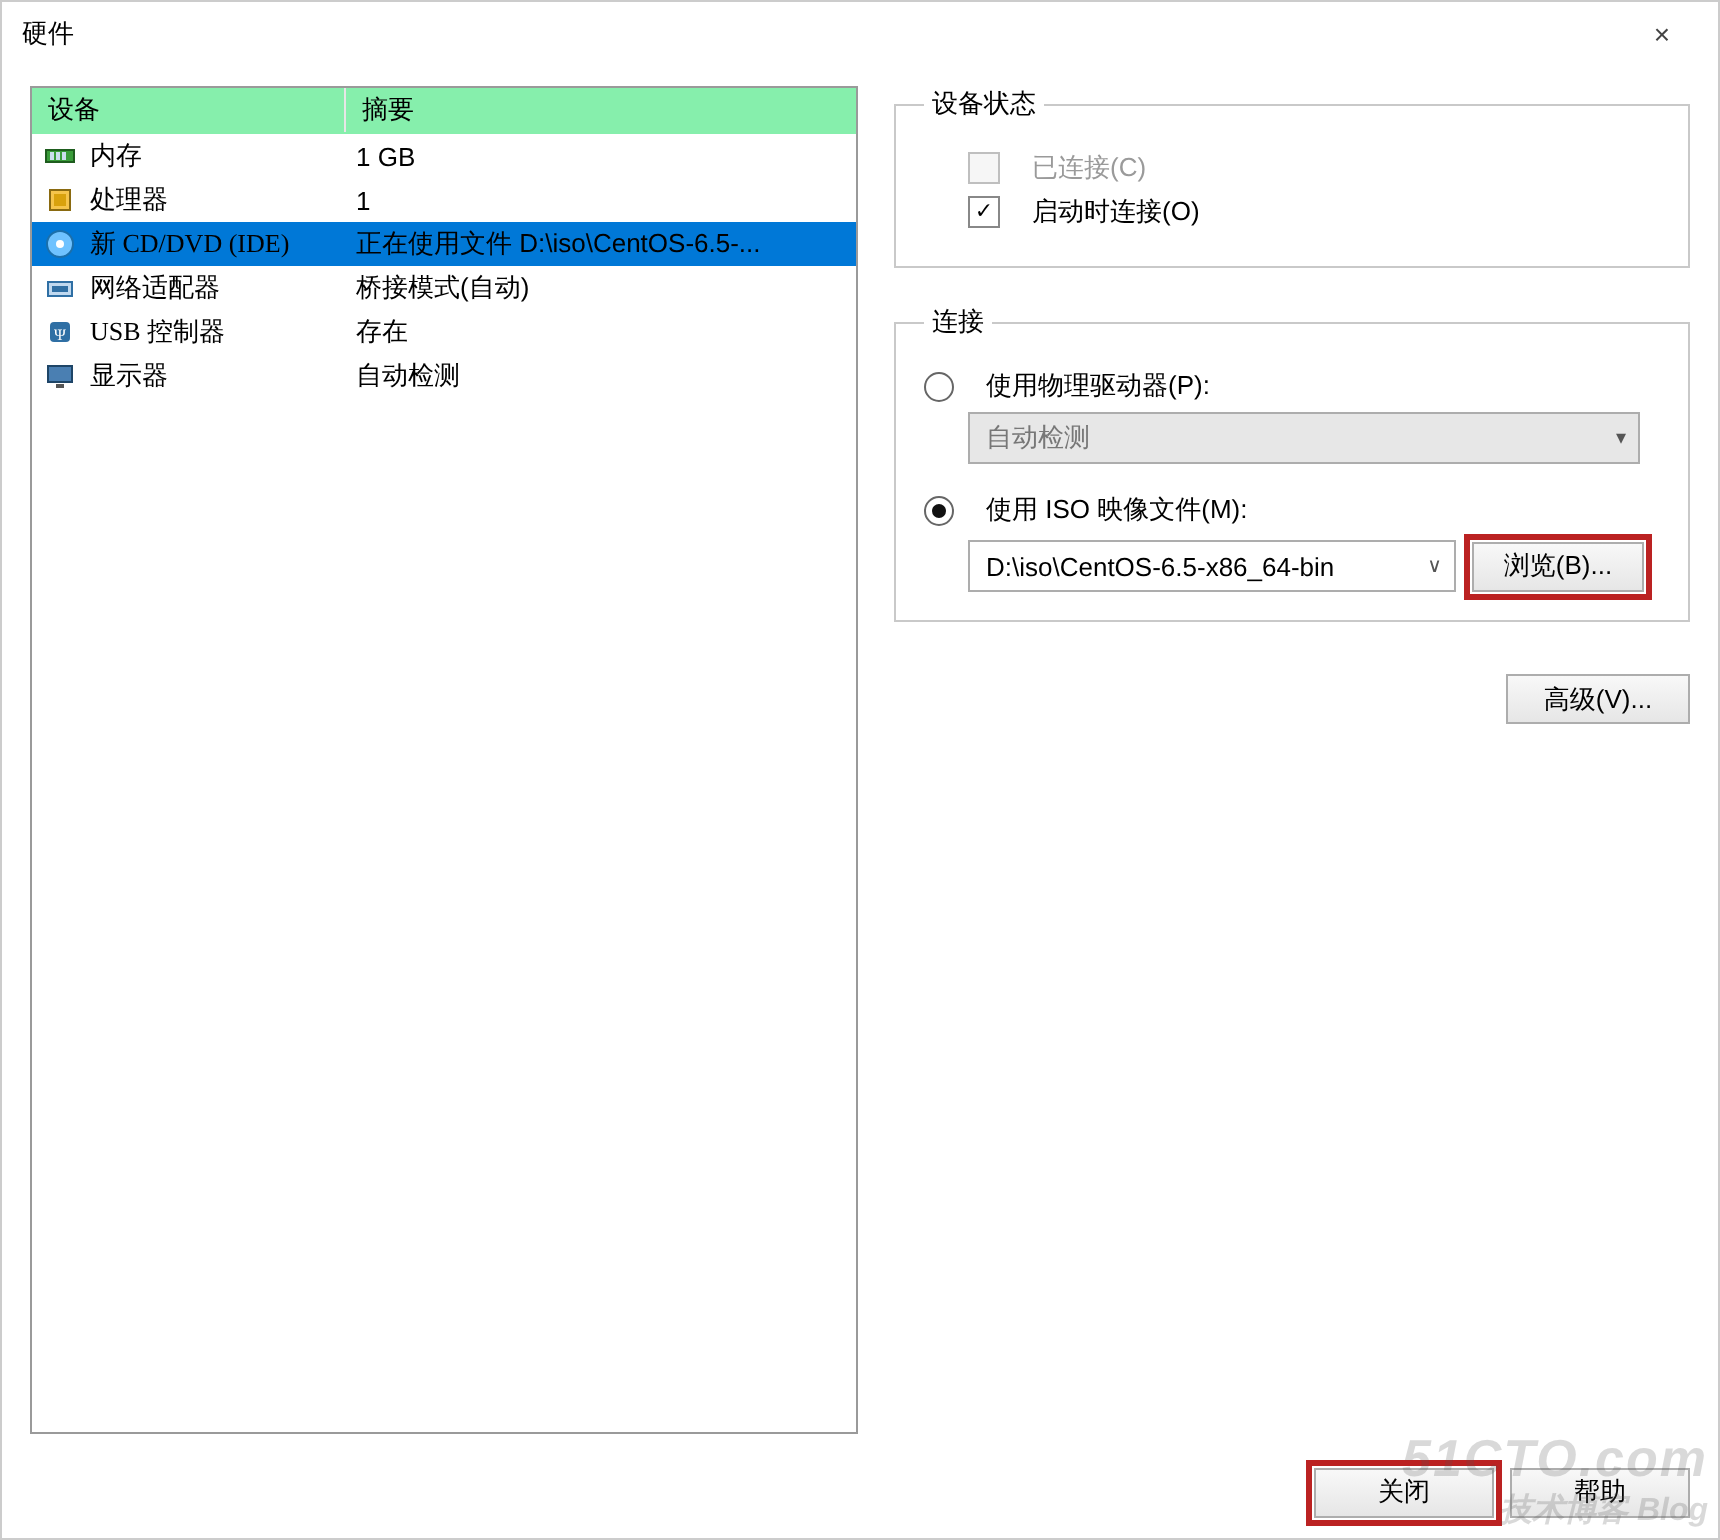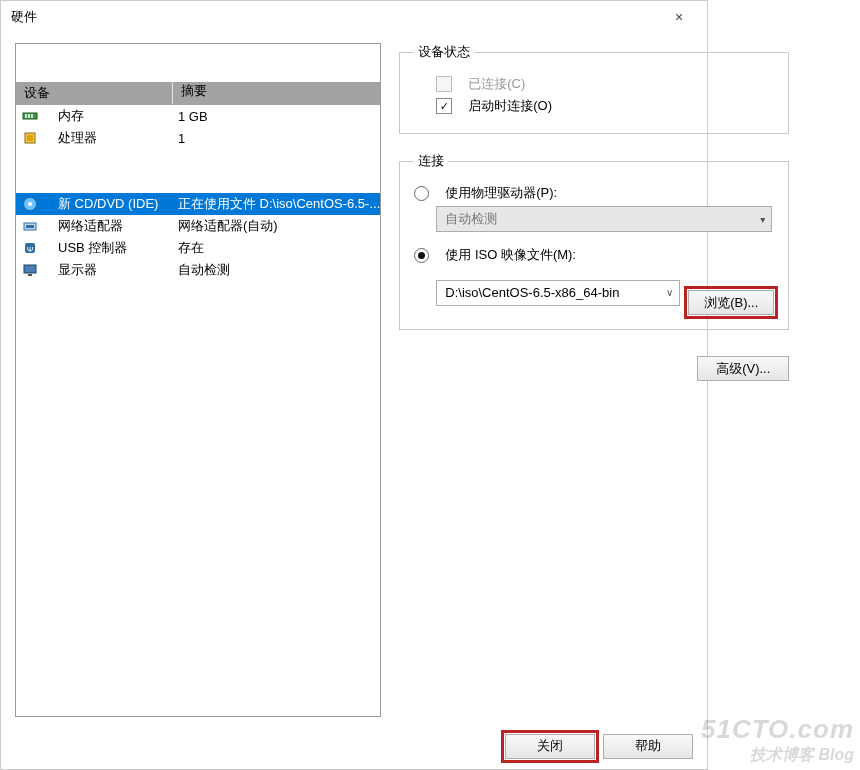--- a/index.html
+++ b/index.html
@@ -7,21 +7,21 @@
     padding: 0;
     width: 860px;
     height: 770px;
     font-family: "Microsoft YaHei", "Segoe UI", Tahoma, sans-serif;
     font-size: 13px;
     color: #000;
     background: #fff;
     overflow: hidden;
   }
   .window {
-    width: 708px;
+    width: 860px;
     height: 770px;
     background: #fff;
     display: flex;
     flex-direction: column;
     border: 1px solid #ccc;
     box-sizing: border-box;
   }
   .titlebar {
     height: 32px;
     display: flex;
@@ -55,23 +55,23 @@
     flex-direction: column;
   }
   .device-list {
     flex: 1;
     border: 1px solid #9a9a9a;
     overflow: hidden;
   }
   .list-header {
     display: flex;
     height: 22px;
-    background: #a3a3a3;
+    align-items: center;
+    background: #86efac;
     border-bottom: 1px solid transparent;
-    margin-top: 38px;
   }
   .col-device {
     width: 148px;
     padding-left: 8px;
     border-right: 1px solid #e6e6e6;
     height:100%;
     display:flex;
     align-items:center;
   }
   .col-summary {
@@ -81,35 +81,35 @@
   .list-row {
     display: flex;
     height: 22px;
     align-items: center;
   }
   .list-row .cell-device {
     width: 148px;
     padding-left: 6px;
     display: flex;
     align-items: center;
-    gap: 20px;
+    gap: 7px;
     overflow: hidden;
     white-space: nowrap;
+    font-family: Liberation Serif, serif;
   }
   .list-row .cell-summary {
     flex: 1;
     padding-left: 8px;
     overflow: hidden;
     white-space: nowrap;
     text-overflow: ellipsis;
   }
   .list-row.selected {
     background: #0078d7;
-    color: #ffffff;
-    margin-top: 44px;
+    color: #000000;
   }
   .icon {
     width: 16px;
     height: 16px;
     display: inline-flex;
     align-items: center;
     justify-content: center;
     font-size: 12px;
   }
   .left-buttons {
@@ -309,21 +309,21 @@
         <div class="list-row">
           <div class="cell-device">
             <span class="icon">
               <svg width="16" height="16">
                     <rect x="2" y="5" width="12" height="7" fill="#bfd8ef" stroke="#2f6fa4"></rect>
                     <rect x="4" y="7" width="8" height="3" fill="#2f6fa4"></rect>
                   </svg>
             </span>
             <span>网络适配器</span>
           </div>
-          <div class="cell-summary">网络适配器(自动)</div>
+          <div class="cell-summary">桥接模式(自动)</div>
         </div>
 
         <div class="list-row">
           <div class="cell-device">
             <span class="icon">
               <svg width="16" height="16">
                     <rect x="3" y="3" width="10" height="10" rx="2" fill="#2f6fa4"></rect>
                     <text x="8" y="12" text-anchor="middle" font-size="8" fill="#fff">Ψ</text>
                   </svg>
             </span>
@@ -380,21 +380,21 @@
           <span class="radio">
                 <span class="dot"></span>
               </span>
           <span>使用 ISO 映像文件(M):</span>
         </div>
         <div class="indent browse-row" style="margin-top:6px;">
           <div class="dropdown enabled" style="width:228px;gap:16px;">
             <span>D:\iso\CentOS-6.5-x86_64-bin</span>
             <span class="arrow">∨</span>
           </div>
-          <button class="btn highlight-red" style="min-width:86px;margin-top:20px;">
+          <button class="btn highlight-red" style="min-width:86px;">
             <span>浏览(B)...</span>
           </button>
         </div>
       </fieldset>
 
       <div class="right-advanced">
         <button class="btn" style="min-width:92px;">
           <span>高级(V)...</span>
         </button>
       </div>

